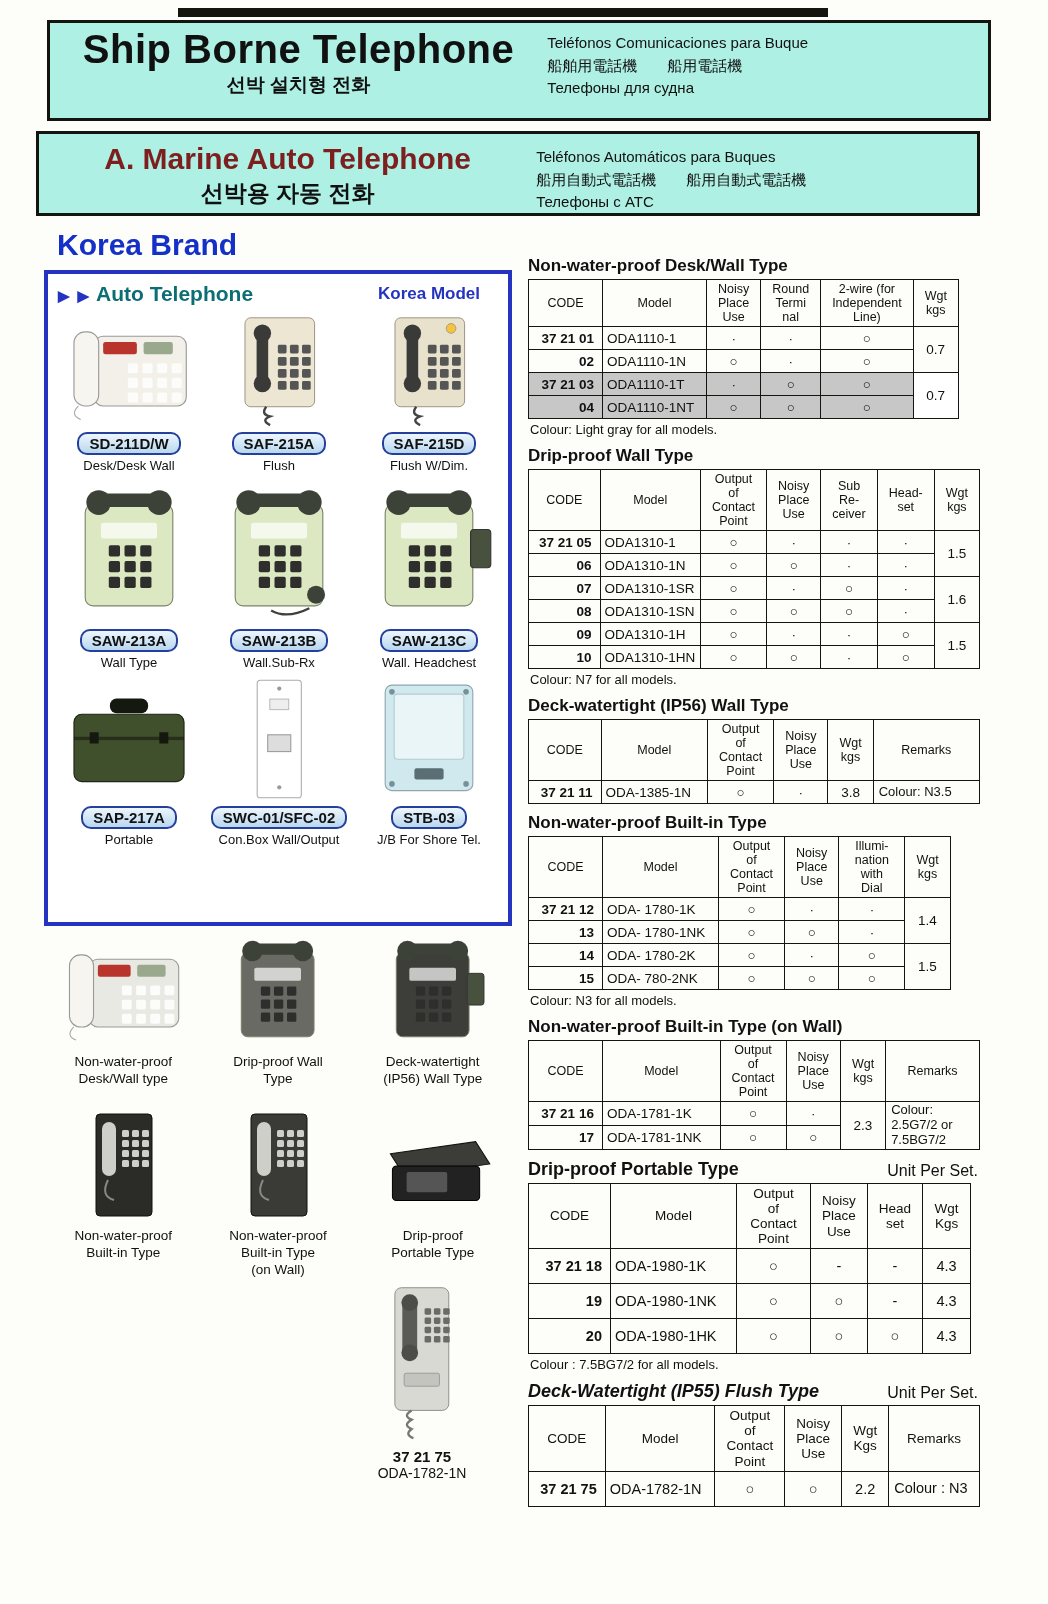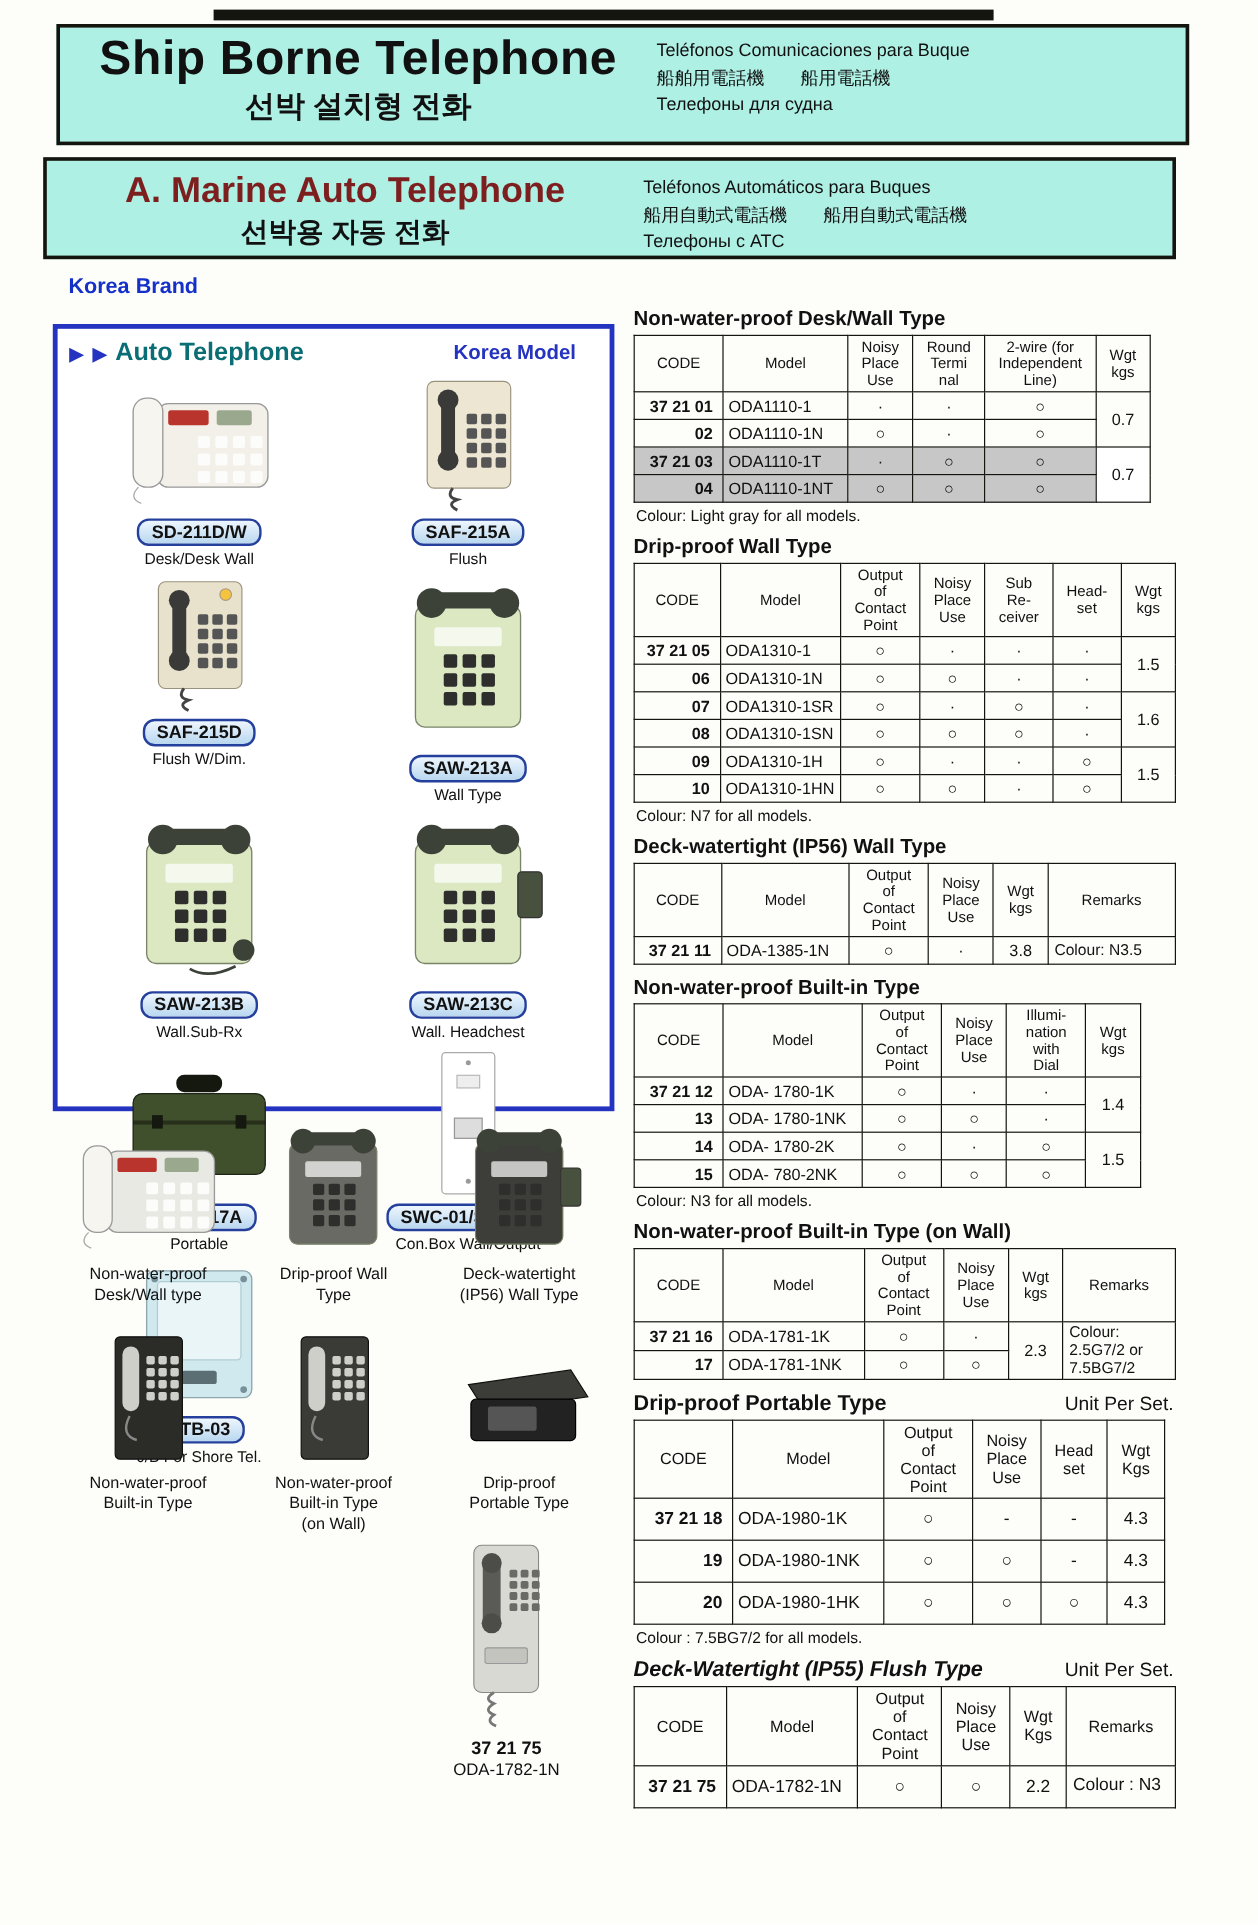--- a/index.html
+++ b/index.html
@@ -7,35 +7,35 @@
   .page { position:relative; width:1048px; height:1604px; background:#fdfdfa;
           font-family:"Liberation Sans", sans-serif; color:#111; overflow:hidden; }
 
   .top-strip { position:absolute; left:178px; top:8px; width:650px; height:9px; background:#15150f; }
 
   .hdr { position:absolute; left:36px; width:944px; border:3px solid #15150f; background:#aef0e4; display:flex; }
   .hdr1 { top:20px; height:101px;margin-left:11px; }
   .hdr2 { top:131px; height:85px; }
   .hdr-left { width:53%; text-align:center; padding-top:4px; }
   .hdr1 .hdr-title { font-size:40px; font-weight:bold; letter-spacing:.5px; }
-  .hdr1 .hdr-sub { font-size:25px; font-weight:bold; }
+  .hdr1 .hdr-sub { font-size:19px; font-weight:bold; }
   .hdr2 .hdr-title { font-size:30px; font-weight:bold; color:#7d1f1f; margin-top:4px; }
   .hdr2 .hdr-sub { font-size:23px; font-weight:bold; margin-top:2px; }
   .hdr-right { padding-top:9px; font-size:15px; line-height:1.5; }
   .hdr2 .hdr-right { padding-top:12px; }
 
-  .brand { position:absolute; left:57px; top:228px; font-size:18px; font-weight:bold; color:#1430c8; }
+  .brand { position:absolute; left:57px; top:228px; font-size:30px; font-weight:bold; color:#1430c8; }
 
   .bluebox { position:absolute; left:44px; top:270px; width:468px; height:656px; border:4px solid #2433c0; background:#fff; }
   .gal-head { display:flex; justify-content:space-between; align-items:center; padding:8px 14px 0 10px; }
   .gal-title { color:#0a6e74; font-size:21px; font-weight:bold; }
   .gal-title .arr { color:#2433c0; font-size:15px; margin-right:2px; }
   .gal-sub { color:#2433c0; font-size:17px; font-weight:bold; padding-right:14px; }
 
-  .pgrid { display:grid; grid-template-columns:repeat(2,1fr); padding:2px 6px; }
+  .pgrid { display:grid; grid-template-columns:repeat(3,1fr); padding:2px 6px; }
   .pcell { display:flex; flex-direction:column; align-items:center; padding:4px 2px 2px 2px; }
   .pimg { height:116px; width:100%; display:flex; align-items:flex-end; justify-content:center; }
   .pimg svg { height:100%; max-width:146px; }
   .pcell:nth-child(n+4) .pimg { height:146px; }
   .pcell:nth-child(n+7) .pimg { height:126px; }
   .plabel { margin-top:4px; background:linear-gradient(#edf6fe,#b9d7ef); border:2px solid #24409c;
             border-radius:10px; padding:1px 10px; font-size:15px; font-weight:bold; white-space:nowrap; }
   .pcap { font-size:13px; margin-top:3px; text-align:center; }
 
   .photos { position:absolute; left:46px; top:936px; width:464px; display:grid;

